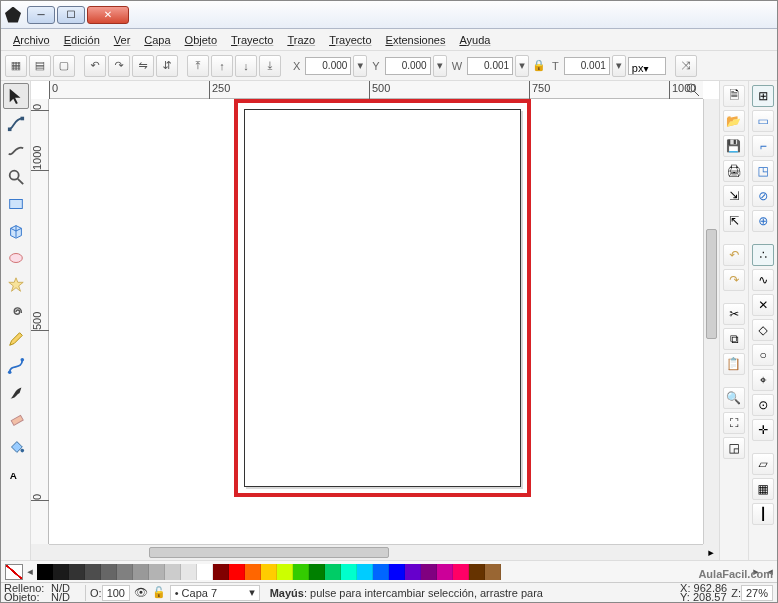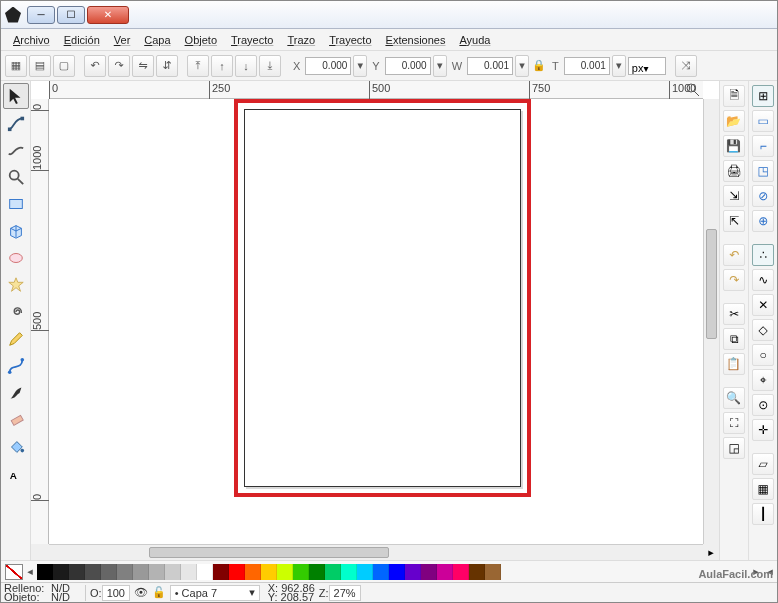--- a/index.html
+++ b/index.html
@@ -357,20 +357,23 @@
   <span>O:</span>
   <div class="box">
       <span>100</span>
     </div>
   <span>👁</span>
   <span style="padding:0 4px">🔓</span>
   <div class="box" style="width:90px">
     <span>•</span>&nbsp;<span>Capa 7</span>
     <span style="margin-left:auto">▾</span>
   </div>
+  <div class="hint">
+    <b>Mayús</b><span>: pulse para intercambiar selección, arrastre para</span>
+  </div>
   <div class="coords">
     <span><span>X:</span> <span>962.86</span></span>
     <span><span>Y:</span> <span>208.57</span></span>
   </div>
   <span>Z:</span>
   <div class="box">
       <span>27%</span>
     </div>
 </div>
 

